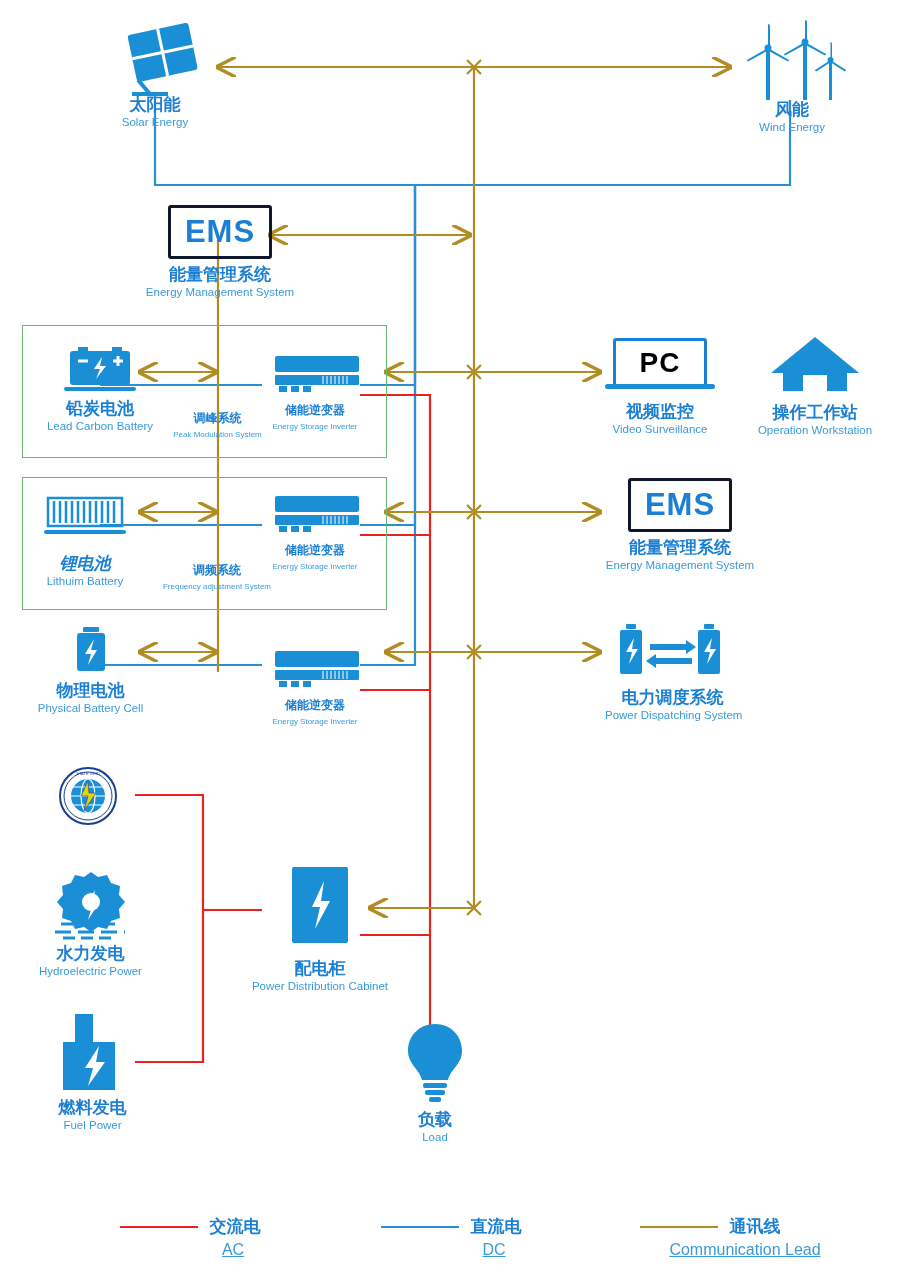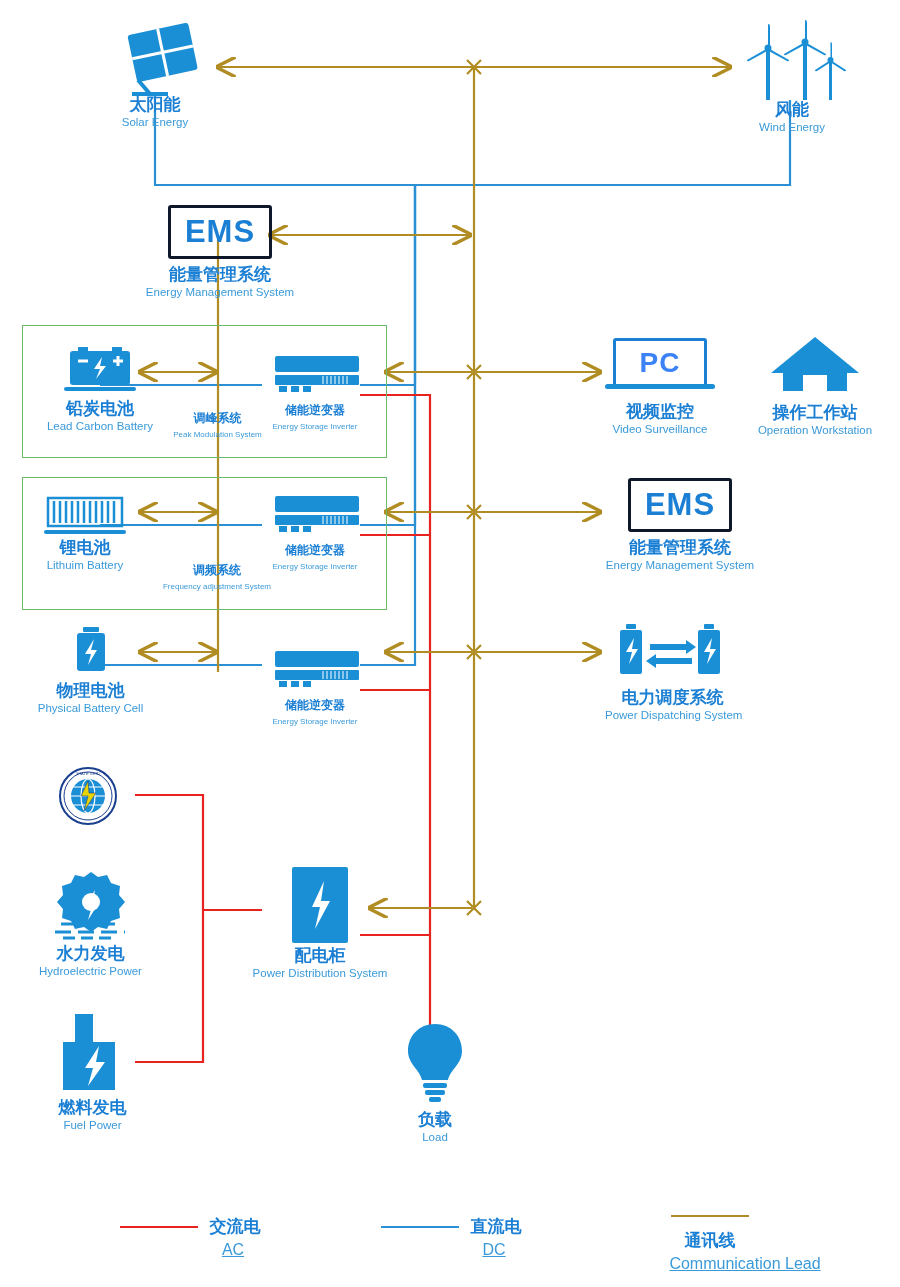--- a/index.html
+++ b/index.html
@@ -17,21 +17,21 @@
   .cn.sm{font-size:12px;}
   .en.xs{font-size:8px;}
   .glyph{display:block;margin:0 auto;}
   svg{display:block;overflow:visible;}
   .legend-item{position:absolute;text-align:center;}
   .legend-cn{color:#1b7fd4;font-weight:bold;font-size:17px;}
   .legend-en{color:#3a9ad9;font-size:16px;margin-top:3px;text-decoration:underline;}
   .boxgreen{position:absolute;border:1px solid #6cbb6c;box-sizing:border-box;}
   .ems-box{border:3px solid #0f172a;border-radius:3px;color:#1b7fd4;font-weight:bold;
            display:flex;align-items:center;justify-content:center;letter-spacing:1px;}
-  .pc-box{border:3px solid #1b7fd4;border-radius:3px;color:#3b82f6;font-weight:bold;
+  .pc-box{border:3px solid #1b7fd4;border-radius:3px;color:#000000;font-weight:bold;
            display:flex;align-items:center;justify-content:center;letter-spacing:1px;}
 </style>
 </head>
 <body>
 
 <svg id="canvas" width="900" height="1287" viewBox="0 0 900 1287">
   <defs>
     <marker id="arrC" markerWidth="9" markerHeight="9" refX="8" refY="4.5" orient="auto">
       <path d="M0,0 L9,4.5 L0,9" fill="none" stroke="#b08c22" stroke-width="1.6"></path>
     </marker>
@@ -186,21 +186,21 @@
 </div>
 
 <div class="node" style="left:20px;top:492px;width:130px;">
   <svg width="86" height="46" class="glyph" viewBox="0 0 86 46">
     <rect x="6" y="6" width="74" height="28" fill="none" stroke="#1b8fd6" stroke-width="2.5"></rect>
     <g stroke="#1b8fd6" stroke-width="2.5">
       <path d="M12,9 v22 M18,9 v22 M24,9 v22 M30,9 v22 M36,9 v22 M42,9 v22 M48,9 v22 M54,9 v22 M60,9 v22 M66,9 v22 M72,9 v22"></path>
     </g>
     <rect x="2" y="38" width="82" height="4" rx="2" fill="#1b8fd6"></rect>
   </svg>
-  <div class="cn" style="margin-top:0;">锂电池</div>
+  <div class="cn" style="margin-top:16px;font-style:italic;">锂电池</div>
   <div class="en">Lithuim Battery</div>
 </div>
 
 <div class="node" style="left:152px;top:560px;width:130px;">
   <div class="cn sm">调频系统</div>
   <div class="en xs">Frequency adjustment System</div>
 </div>
 
 <div class="node" style="left:250px;top:490px;width:130px;">
   <svg width="100" height="48" class="glyph" viewBox="0 0 100 48">
@@ -315,22 +315,22 @@
   </svg>
   <div class="cn" style="margin-top:4px;">水力发电</div>
   <div class="en">Hydroelectric Power</div>
 </div>
 
 <div class="node" style="left:245px;top:865px;width:150px;">
   <svg width="72" height="80" class="glyph" viewBox="0 0 72 80">
     <rect x="8" y="2" width="56" height="76" rx="2" fill="#1b8fd6"></rect>
     <path d="M40,16 L28,42 L36,42 L31,64 L46,36 L37,36 Z" fill="#fff"></path>
   </svg>
-  <div class="cn" style="margin-top:1px;">配电柜</div>
-  <div class="en">Power Distribution System</div>
+  <div class="cn" style="margin-top:14px;">配电柜</div>
+  <div class="en">Power Distribution Cabinet</div>
 </div>
 
 <div class="node" style="left:30px;top:1012px;width:125px;">
   <svg width="80" height="82" class="glyph" viewBox="0 0 80 82">
     <path d="M22,2 L40,2 L40,30 L62,30 L62,78 L10,78 L10,30 L22,30 Z" fill="#1b8fd6"></path>
     <path d="M46,34 L32,56 L40,56 L35,74 L52,50 L43,50 Z" fill="#fff"></path>
   </svg>
   <div class="cn" style="margin-top:4px;">燃料发电</div>
   <div class="en">Fuel Power</div>
 </div>
@@ -356,18 +356,18 @@
 
 <div class="legend-item" style="left:366px;top:1215px;width:170px;">
   <div style="display:flex;align-items:center;justify-content:center;gap:12px;">
     <span style="display:inline-block;width:78px;border-top:2.5px solid #2b8fd4;"></span>
     <span class="legend-cn">直流电</span>
   </div>
   <div class="legend-en" style="margin-left:86px;">DC</div>
 </div>
 
 <div class="legend-item" style="left:585px;top:1215px;width:250px;">
-  <div style="display:flex;align-items:center;justify-content:center;gap:12px;flex-direction:column;">
+  <div style="display:flex;align-items:center;justify-content:center;gap:12px;">
     <span style="display:inline-block;width:78px;border-top:2.5px solid #b08c22;"></span>
     <span class="legend-cn">通讯线</span>
   </div>
   <div class="legend-en" style="margin-left:70px;">Communication Lead</div>
 </div>
 
 </body></html>

